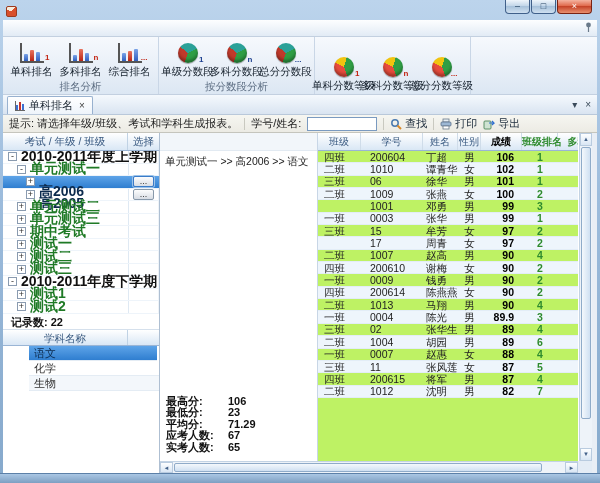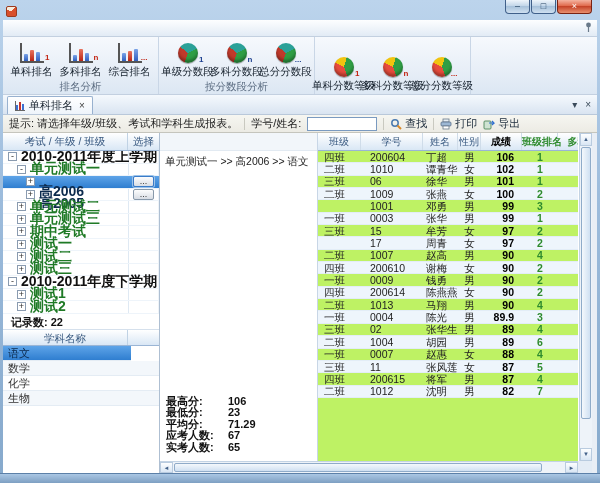--- a/index.html
+++ b/index.html
@@ -89,21 +89,21 @@
   .tlab.test { color:#1f7a26; }
   .tlab.grade { color:#0c2a4d;margin-top:20px; }
   .dots { position:absolute; right:5px; width:21px; height:11px; border:1px solid #8899aa; border-radius:2px;
     background:linear-gradient(#fdfdfd,#d8dde4); font-size:9px; line-height:8px; text-align:center; color:#333; font-weight:normal; }
   .dots.focus { border-color:#3a7bc8; box-shadow:0 0 0 1px #9cc3ea; }
 
   .reccount { height:16px; line-height:16px; padding-left:8px; font-weight:bold; color:#111; border-bottom:1px solid #d5e0ec; background:#fff; }
 
   .subjhead { height:16px; }
   .slist { flex:1; position:relative; }
-  .srow { height:15px; line-height:15px; padding-left:5px; border-bottom:1px solid #e4ecf4; font-size:11px; color:#333; }
+  .srow { height:15px; line-height:15px; padding-left:5px; border-bottom:1px solid #e4ecf4; font-size:11px; color:#333;margin-left:26px; }
   .srow.alt { background:#f3f7fb; }
   .srow.ssel { background:linear-gradient(#5ea4e8,#2f7ed0); color:#0c2a4d; width:128px; }
 
   .rightpanel { flex:1; position:relative; background:#fff; }
   .bcarea { position:absolute; left:0; top:0; width:158px; height:328px; border-right:1px solid #c8d6e6; background:#fff; }
   .bcstrip { height:18px; background:#f2f6fa; border-bottom:1px solid #e2eaf2; }
   .bctext { padding:4px 0 0 5px; font-size:10.5px; color:#222; white-space:nowrap; }
   .summary { position:absolute; left:6px; bottom:8px; }
   .sline { display:flex; font-weight:bold; color:#111; font-size:11px; line-height:11.5px; }
   .sline .sl { width:62px; }
@@ -349,21 +349,20 @@
           <span class="tlab test">测试2</span>
         </div>
       </div>
     <div class="reccount">记录数: 22</div>
     <div class="phead subjhead">
       <div class="hc1">学科名称</div>
       <div class="hc2"></div>
     </div>
     <div id="subjects" class="slist">
         <div class="srow ssel">语文</div>
-        <div class="srow alt">数学</div>
         <div class="srow">化学</div>
         <div class="srow alt">生物</div>
       </div>
   </div>
 
   <div class="rightpanel">
     <div class="bcarea">
       <div class="bcstrip"></div>
       <div class="bctext">单元测试一 &gt;&gt; 高2006 &gt;&gt; 语文</div>
       <div id="summary" class="summary">

